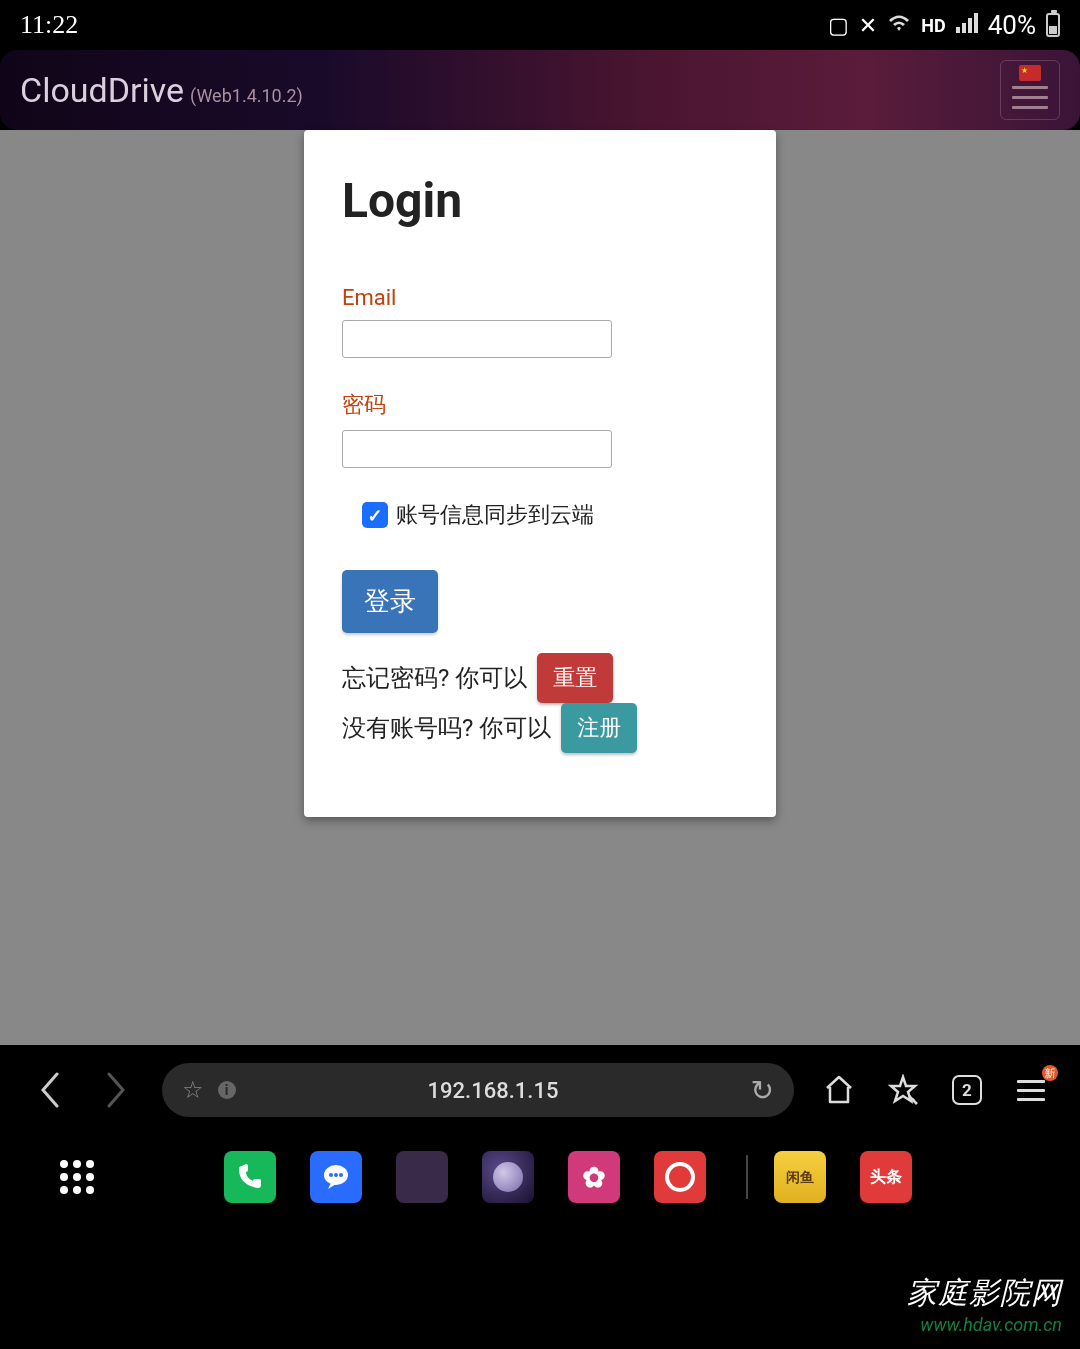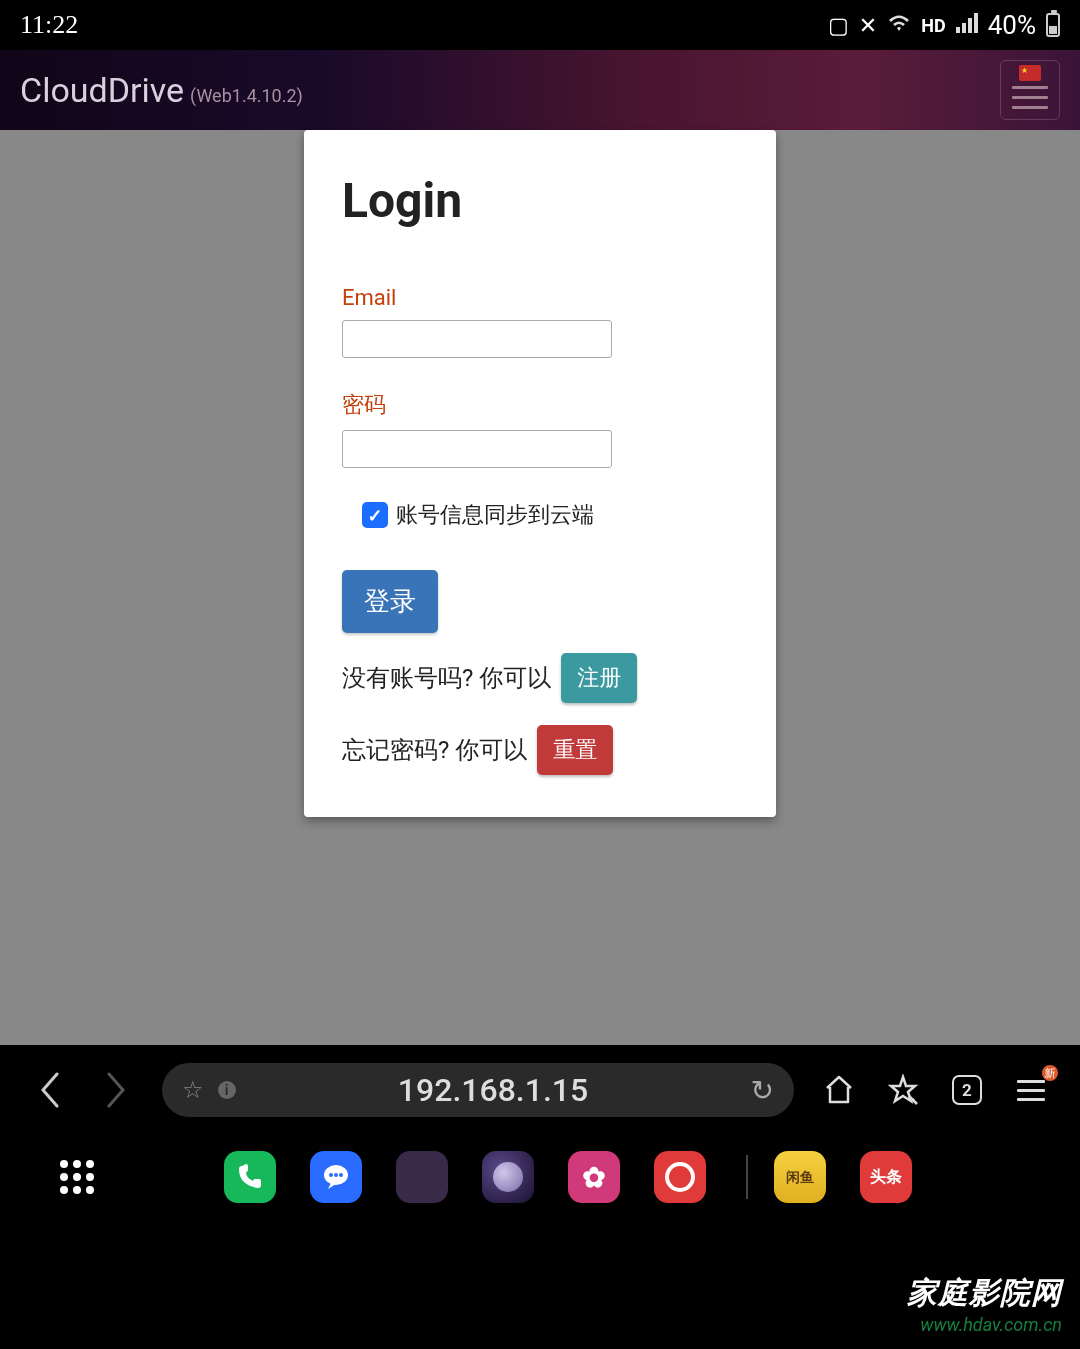--- a/index.html
+++ b/index.html
@@ -39,20 +39,21 @@
     background: #ccc;
   }
   
   .app-header {
     height: 80px;
     background: linear-gradient(90deg, #100518 0%, #1a0a2a 30%, #4a1530 60%, #5a1c3a 80%, #3a1438 100%);
     display: flex;
     align-items: center;
     justify-content: space-between;
     padding: 0 20px;
+    border-radius: 17px;
   }
   .app-title {
     color: #d8d0dc;
     font-size: 34px;
     font-weight: 400;
     display: flex;
     align-items: baseline;
     gap: 6px;
   }
   .app-version {
@@ -210,21 +211,21 @@
     background: #666;
     color: #2a2a2a;
     font-size: 14px;
     display: flex; align-items: center; justify-content: center;
     font-weight: bold;
   }
   .url-text {
     flex: 1;
     text-align: center;
     color: #ddd;
-    font-size: 32px;
+    font-size: 22px;
     font-weight: 500;
   }
   .url-reload { color: #aaa; font-size: 28px; }
   .bb-icon {
     width: 38px; height: 38px;
     display: flex; align-items: center; justify-content: center;
     color: #ddd; font-size: 30px;
     position: relative;
   }
   .tabs-badge {
@@ -257,21 +258,21 @@
   .dock-grid {
     width: 34px; height: 34px;
     display: grid;
     grid-template-columns: repeat(3, 1fr);
     grid-template-rows: repeat(3, 1fr);
     gap: 5px;
     margin-right: 110px;
   }
   .dock-grid span { background:#fff; border-radius:50%; }
   .dock-app {
-    width: 52px; height: 52px; border-radius: 14px;
+    width: 52px; height: 52px; border-radius: 8px;
     display:flex; align-items:center; justify-content:center;
     color:#fff; font-size:26px; font-weight:bold;
     margin-right: 14px;
   }
   .app-phone { background:#17b85a; }
   .app-msg { background:#2a6cff; }
   .app-grid4 { background:#3a2a4a; display:grid; grid-template-columns:1fr 1fr; grid-template-rows:1fr 1fr; gap:3px; padding:6px; }
   .app-grid4 span { border-radius:5px; }
   .app-grid4 span:nth-child(1){background:#e04a4a;}
   .app-grid4 span:nth-child(2){background:#3a9a5a;}
@@ -287,21 +288,21 @@
   .app-xianyu { background:linear-gradient(#f5d040,#e0b020); font-size:14px; color:#5a3a10; text-align:center; line-height:1;}
   .app-toutiao { background:#e03a3a; font-size:16px; }
   
   .watermark {
     position: absolute;
     right: 18px;
     bottom: 14px;
     text-align: right;
     pointer-events: none;
   }
-  .wm1 { color:#fff; font-size:30px; font-weight:bold; font-style:italic; letter-spacing:1px;}
+  .wm1 { color:#fff; font-size:30px; font-weight:normal; font-style:italic; letter-spacing:1px;}
   .wm2 { color:#15803d; font-size:18px; font-weight:normal; font-style:italic; }
 </style>
 </head>
 <body>
 
 <div class="status-bar">
   <div class="status-left">11:22</div>
   <div class="status-right">
     <span>▢</span>
     <span>✕</span>
@@ -351,28 +352,28 @@
       <input class="form-input" type="password" value="" style="">
     </div>
 
     <div class="checkbox-row">
       <span class="checkbox">✓</span>
       <span class="checkbox-label">账号信息同步到云端</span>
     </div>
 
     <button class="btn btn-login">登录</button>
 
+    <div class="row-text" style="margin-bottom:0;">
+      <span>忘记密码? 你可以</span>
+      <button class="btn btn-reset">重置</button>
+    </div>
+
     <div class="row-text">
       <span>没有账号吗? 你可以</span>
       <button class="btn btn-register">注册</button>
-    </div>
-
-    <div class="row-text" style="margin-bottom:0;">
-      <span>忘记密码? 你可以</span>
-      <button class="btn btn-reset">重置</button>
     </div>
   </div>
 </div>
 
 <div class="browser-bar">
   <div class="nav-arrow">
     <svg width="22" height="36" viewBox="0 0 22 36">
         <path d="M18 2 L4 18 L18 34" stroke="#ccc" stroke-width="3" fill="none" stroke-linecap="round"></path>
       </svg>
   </div>

